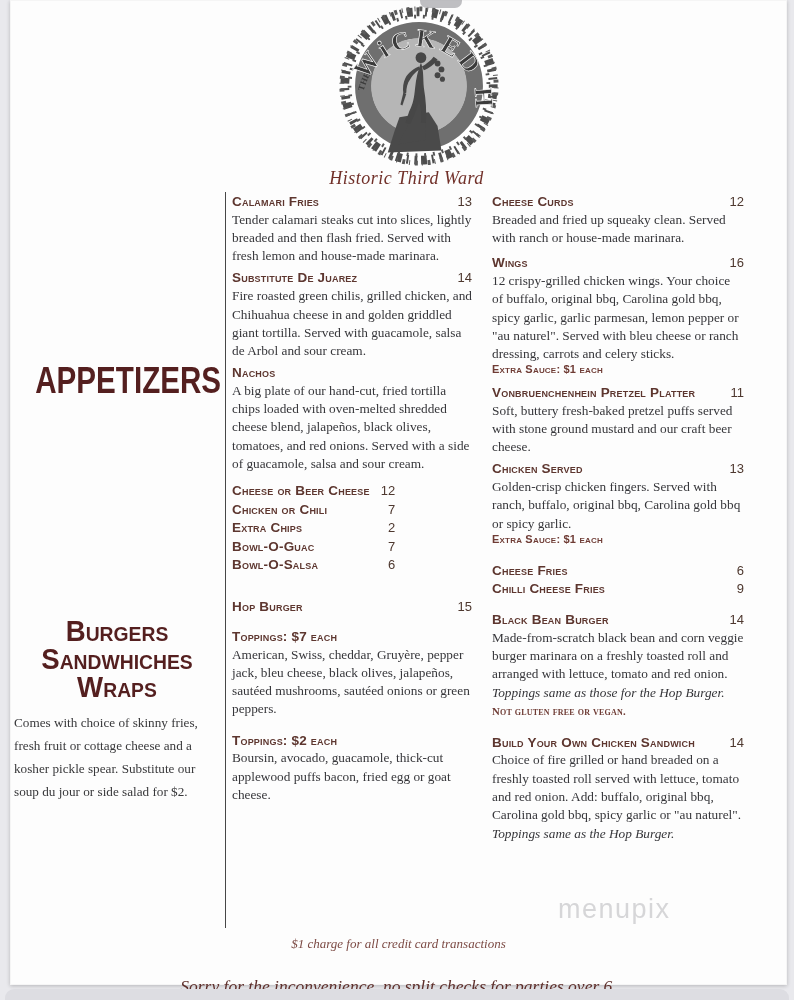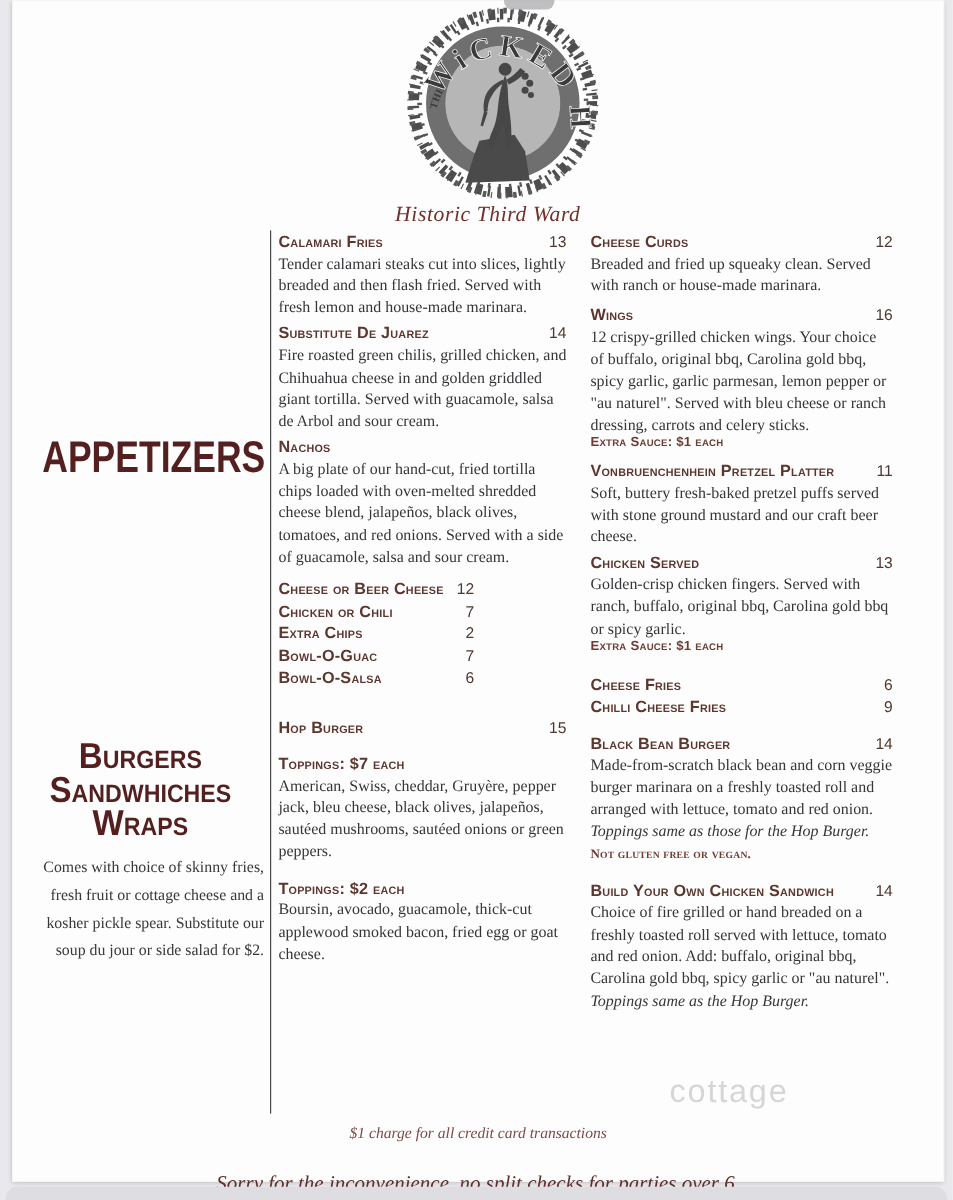--- a/index.html
+++ b/index.html
@@ -45,21 +45,21 @@
     letter-spacing:0;
   }
   .burgers-block{position:absolute;top:617px;left:0;width:210px;text-align:center;}
   .burgers-title{
     font-weight:700;color:#541f1f;font-size:30px;line-height:.93;
     font-variant:small-caps;transform:scaleX(.92);transform-origin:center;
   }
   .burgers-note{
     margin:10px 2px 0 2px;
     font-family:"Liberation Serif",serif;font-size:13.2px;line-height:1.75;
-    color:#38383a;text-align:right;
+    color:#38383a;text-align:left;
   }
 
   .col{position:absolute;top:195px;}
   .col-middle{left:222px;width:240px;}
   .col-right{left:482px;width:252px;}
 
   
   .menu-item{margin:0 0 6px 0;}
   .menu-item.gap-sm{margin-top:9px;}
   .menu-item.gap-md{margin-top:15px;}
@@ -224,21 +224,21 @@
       <div class="menu-item gap-md">
         <div class="item-row">
           <span class="item-name">Toppings: $7 each</span>
         </div>
         <div class="item-desc">American, Swiss, cheddar, Gruyère, pepper jack, bleu cheese, black olives, jalapeños, sautéed mushrooms, sautéed onions or green peppers.</div>
       </div>
       <div class="menu-item gap-md">
         <div class="item-row">
           <span class="item-name">Toppings: $2 each</span>
         </div>
-        <div class="item-desc">Boursin, avocado, guacamole, thick-cut applewood smoked bacon, fried egg or goat cheese.</div>
+        <div class="item-desc">Boursin, avocado, guacamole, thick-cut applewood puffs bacon, fried egg or goat cheese.</div>
       </div>
     </div>
 
   <div class="col col-right">
       <div class="menu-item">
         <div class="item-row">
           <span class="item-name">Cheese Curds</span>
           <span class="item-price">12</span>
         </div>
         <div class="item-desc">Breaded and fried up squeaky clean. Served with ranch or house-made marinara.</div>
@@ -289,20 +289,20 @@
       <div class="menu-item gap-md">
         <div class="item-row">
           <span class="item-name">Build Your Own Chicken Sandwich</span>
           <span class="item-price">14</span>
         </div>
         <div class="item-desc">Choice of fire grilled or hand breaded on a freshly toasted roll served with lettuce, tomato and red onion. Add: buffalo, original bbq, Carolina gold bbq, spicy garlic or "au naturel".</div>
         <div class="item-desc"><span class="italic">Toppings same as the Hop Burger.</span></div>
       </div>
     </div>
 
-  <div class="watermark">cottage</div>
+  <div class="watermark">menupix</div>
   <div class="footer-line1">$1 charge for all credit card transactions</div>
   <div class="footer-line2">Sorry for the inconvenience, no split checks for parties over 6.</div>
 
 </div>
 
 <div class="torn-edge"></div>
 <div class="bottom-band"></div>
 
 </body></html>

